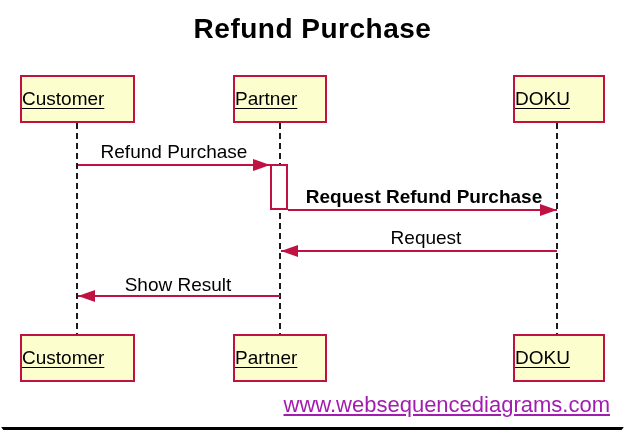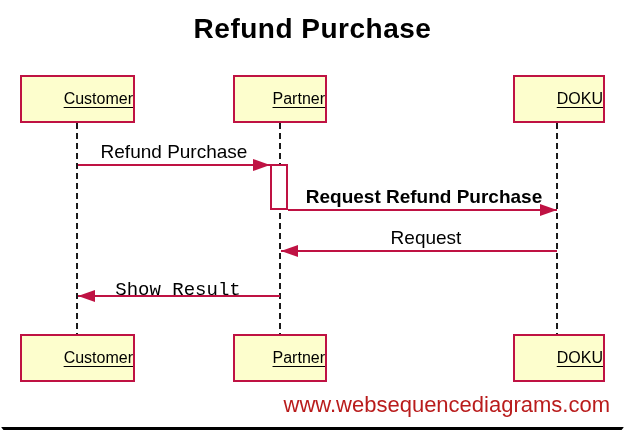--- a/index.html
+++ b/index.html
@@ -13,22 +13,22 @@
     position:relative;width:625px;height:433px;background:#ffffff;overflow:hidden;
     font-family:"Liberation Sans","DejaVu Sans",sans-serif;color:var(--text);border-radius:11px;
   }
   .diagram-title{
     position:absolute;left:0;top:13px;width:625px;text-align:center;
     font-size:28px;font-weight:bold;letter-spacing:0.5px;
   }
   .actor-box{
     position:absolute;height:48px;box-sizing:border-box;
     background:var(--box-fill);border:2px solid var(--accent);
-    display:flex;align-items:center;justify-content:flex-end;
-    font-size:16px;
+    display:flex;align-items:center;justify-content:flex-start;
+    font-size:19px;
   }
   .actor-box span{text-decoration:underline;text-underline-offset:3px;}
   .lifeline{
     position:absolute;width:2px;top:123px;height:211px;
     background:repeating-linear-gradient(to bottom,#1a1a1a 0 6px,transparent 6px 10px);
   }
   .activation{
     position:absolute;left:270px;top:164px;width:18px;height:46px;
     box-sizing:border-box;background:#ffffff;border:2px solid var(--accent);
   }
@@ -41,22 +41,23 @@
   .arrow.left::before{
     content:"";position:absolute;left:0;top:-5px;width:0;height:0;
     border-top:6px solid transparent;border-bottom:6px solid transparent;
     border-right:17px solid var(--accent);
   }
   .msg-label{
     position:absolute;transform:translateX(-50%);
     font-size:19px;white-space:nowrap;line-height:1;
   }
   .footer-credit{
-    position:absolute;right:15px;top:392px;font-size:22px;color:#b91c1c;
+    position:absolute;right:15px;top:392px;font-size:22px;color:#a21caf;
     white-space:nowrap;
+    text-decoration:underline;
   }
   .bottom-rule{
     position:absolute;left:0;top:427px;width:625px;height:3px;background:var(--rule);
   }
 </style>
 </head>
 <body>
 
 <div class="stage">
 
@@ -80,21 +81,21 @@
 
   <div class="msg-label" style="left:174px;top:142px;">Refund Purchase</div>
   <div class="arrow right" style="left:78px;top:164px;width:192px;"></div>
 
   <div class="msg-label" style="left:424px;top:187px;font-weight:bold;">Request Refund Purchase</div>
   <div class="arrow right" style="left:288px;top:209px;width:269px;"></div>
 
   <div class="msg-label" style="left:426px;top:228px;">Request</div>
   <div class="arrow left" style="left:281px;top:250px;width:276px;"></div>
 
-  <div class="msg-label" style="left:178px;top:281px;font-family:Liberation Mono, monospace;">Show Result</div>
+  <div class="msg-label" style="left:178px;top:275px;">Show Result</div>
   <div class="arrow left" style="left:78px;top:295px;width:202px;"></div>
 
   <div class="actor-box" style="left:20px;top:334px;width:115px;">
     <span>Customer</span>
   </div>
   <div class="actor-box" style="left:233px;top:334px;width:94px;">
     <span>Partner</span>
   </div>
   <div class="actor-box" style="left:513px;top:334px;width:92px;">
     <span>DOKU</span>

